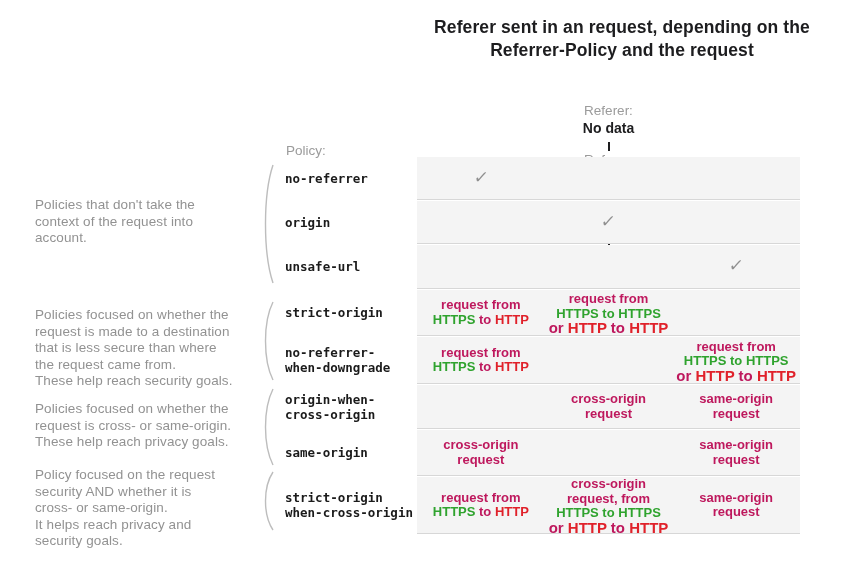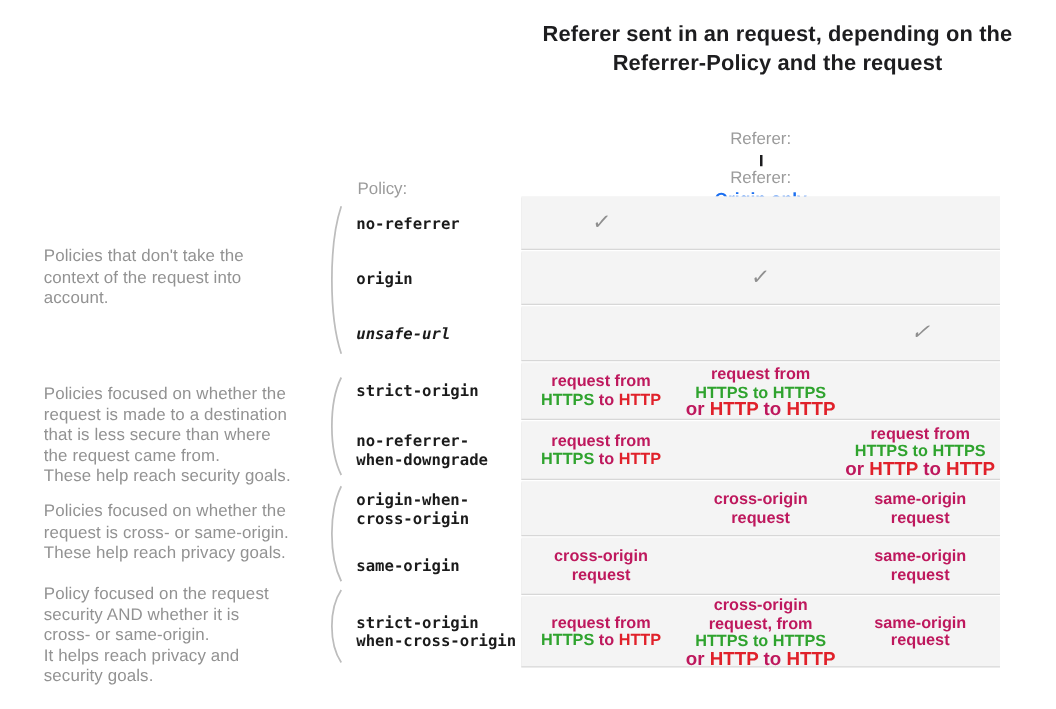--- a/index.html
+++ b/index.html
@@ -28,21 +28,21 @@
   }
   #desc-0{top:197px;} #desc-1{top:307px;} #desc-2{top:401px;} #desc-3{top:467px;}
   
   .brace{position:absolute;left:260px;width:16px;}
   #brace-0{top:163px;height:122px;} #brace-1{top:300px;height:82px;}
   #brace-2{top:387px;height:80px;} #brace-3{top:470px;height:62px;}
   
   #grid{position:absolute;left:285px;top:157px;width:515px;display:flex;flex-direction:column;row-gap:2px;}
   .t-row{display:flex;}
   .t-row:nth-child(1){height:42px;} .t-row:nth-child(2){height:42px;}
-  .t-row:nth-child(3){height:43px;font-style:italic;} .t-row:nth-child(4){height:45px;}
+  .t-row:nth-child(3){height:43px;} .t-row:nth-child(4){height:45px;}
   .t-row:nth-child(5){height:46px;} .t-row:nth-child(6){height:43px;}
   .t-row:nth-child(7){height:45px;} .t-row:nth-child(8){height:56px;}
   .policy-cell{
     width:132px;flex:0 0 132px;display:flex;align-items:center;
     font-family:"DejaVu Sans Mono","Liberation Mono",monospace;
     font-weight:700;font-size:12.5px;line-height:15px;color:#1b1b1b;
     white-space:pre-line;
   }
   .cells{flex:1;display:flex;background:#f4f4f4;box-shadow:0 1px 0 #d7d7d7;}
   .cell{
@@ -58,20 +58,21 @@
 <body>
 
 <div id="stage" style="--green: #2fa32e; --red: #e0212a;">
 
   <div id="title">Referer sent in an request, depending on the
 Referrer-Policy and the request</div>
 
   <div id="headers">
     <div class="col-head">
       <div class="lbl">Referer:</div>
+      <div class="val" style="color: rgb(29, 29, 31);">No data</div>
       <div class="tick"></div>
     </div>
     <div class="col-head">
       <div class="lbl">Referer:</div>
       <div class="val" style="color: rgb(26, 110, 240);">Origin only</div>
       <div class="tick"></div>
     </div>
     <div class="col-head">
       <div class="lbl">Referer:</div>
       <div class="val" style="color: rgb(224, 33, 42);">Full URL</div>

